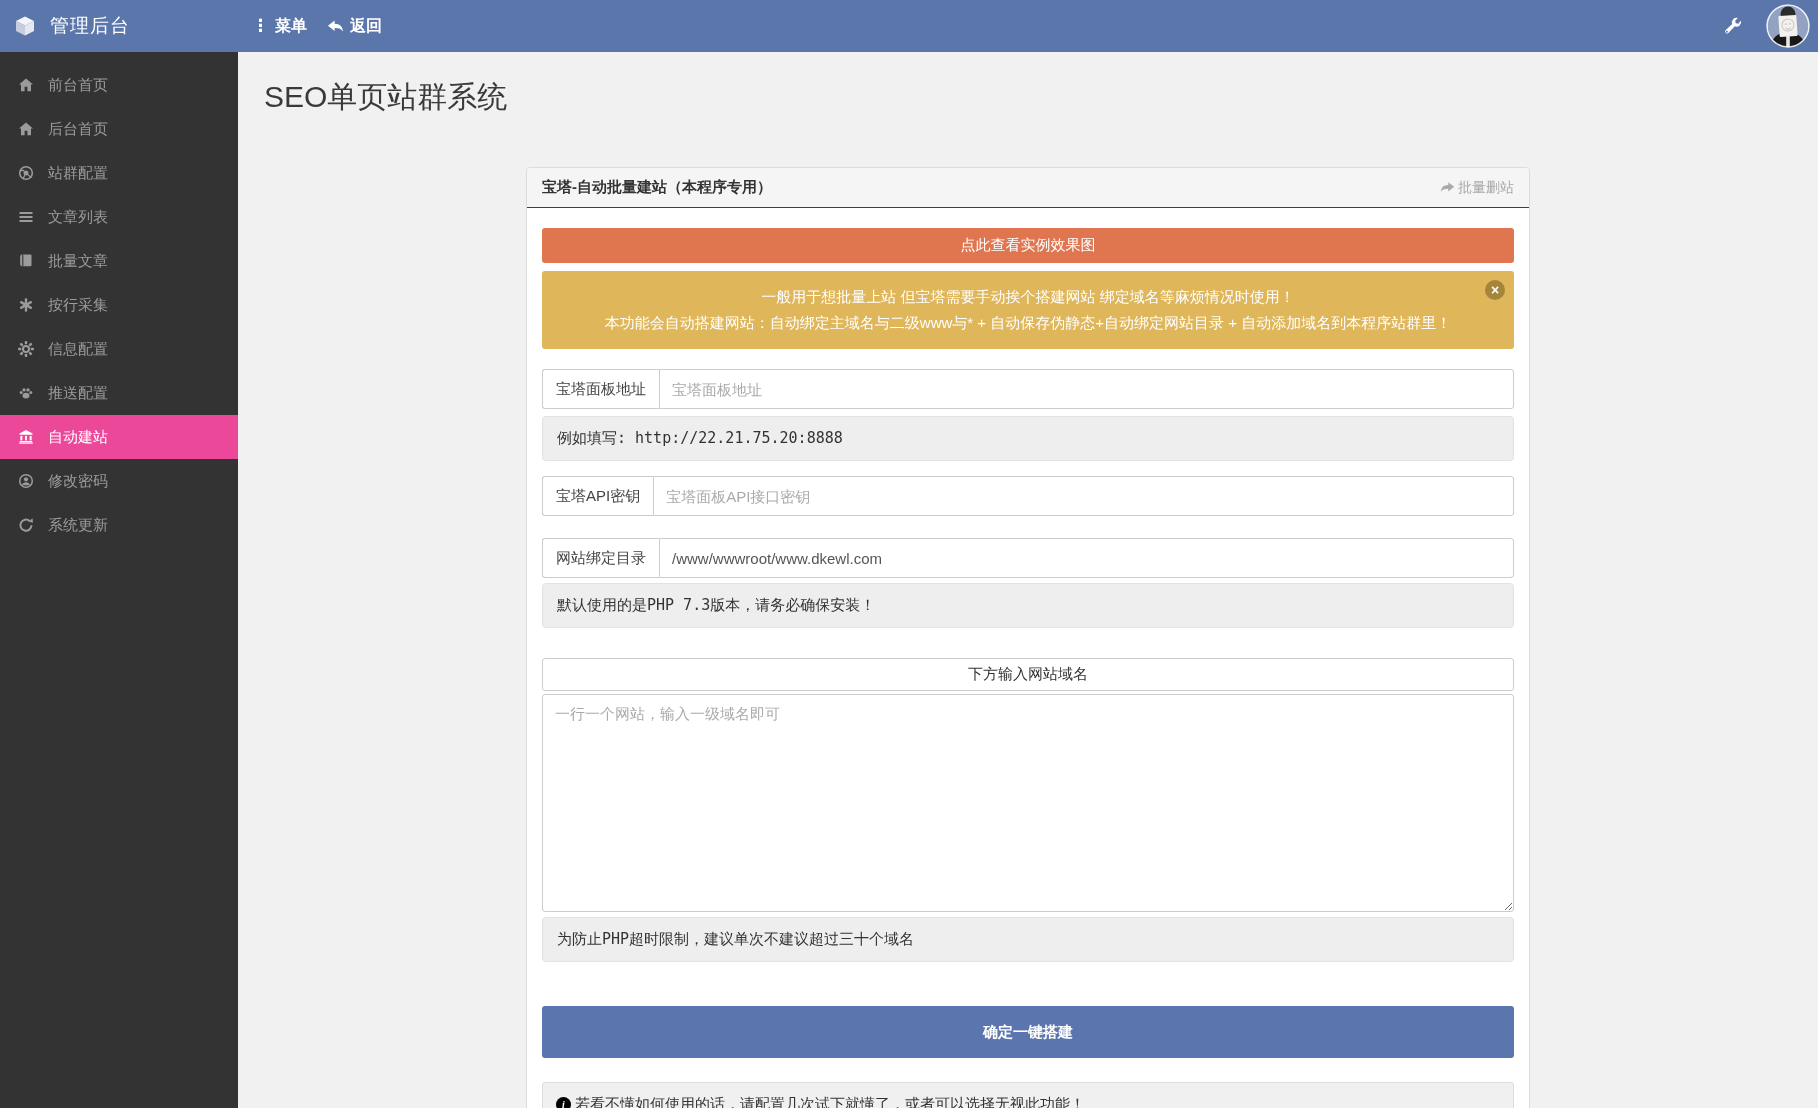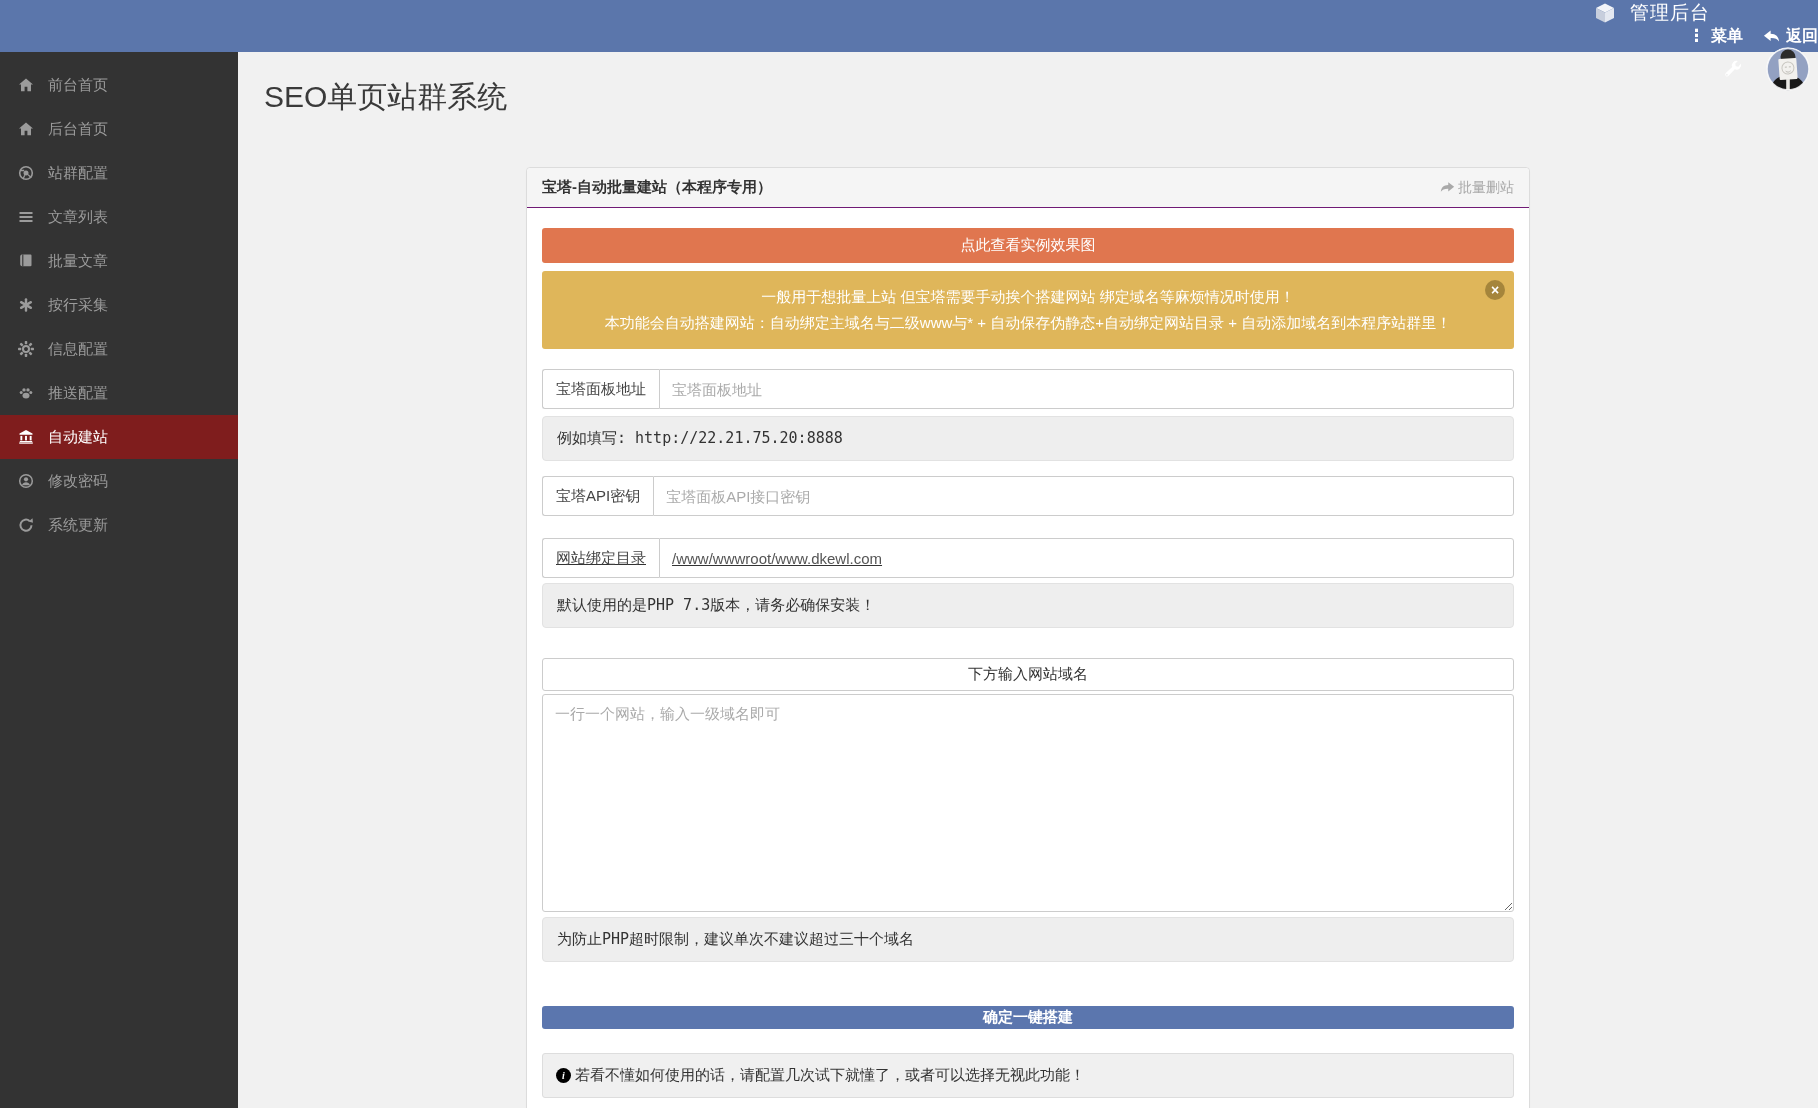--- a/index.html
+++ b/index.html
@@ -3,43 +3,43 @@
 <meta charset="utf-8">
 <style>
   * { margin:0; padding:0; box-sizing:border-box; }
   html,body { width:1818px; height:1108px; }
   body {
     font-family:"Liberation Sans","DejaVu Sans",sans-serif;
     background:#f1f1f1; color:#333; overflow:hidden; position:relative;
   }
   
   .topbar {
-    height:52px; background:#5b76ab; display:flex; align-items:flex-end;
-    color:#fff; position:relative; z-index:3;flex-direction:column;
+    height:52px; background:#5b76ab; display:flex; align-items:center;
+    color:#fff; position:relative; z-index:3;
   }
   .brand { width:238px; display:flex; align-items:center; gap:14px; padding-left:14px; flex:none; }
   .brand-title { font-size:19px; letter-spacing:1px; }
   .topnav { display:flex; align-items:center; gap:20px; padding-left:14px; }
   .topnav-item { display:flex; align-items:center; gap:6px; font-size:16px; font-weight:bold; color:#fff; cursor:pointer; text-decoration:none; }
   .dots-icon { font-size:17px; font-weight:bold; line-height:1; transform:translateY(-1px); }
   .top-right { margin-left:auto; display:flex; align-items:center; gap:24px; padding-right:8px; }
   .wrench-wrap { display:flex; cursor:pointer; }
   .avatar { width:44px; height:44px; border-radius:50%; overflow:hidden; cursor:pointer; display:block; }
   
   .sidebar {
     position:absolute; top:52px; left:0; bottom:0; width:238px;
     background:#333333; z-index:2;
   }
   .side-list { list-style:none; padding-top:11px; }
   .side-item {
     height:44px; display:flex; align-items:center; gap:13px;
     padding-left:17px; color:#9b9b9b; font-size:15px; cursor:pointer;
   }
   .side-item .icn { width:18px; display:flex; justify-content:center; align-items:center; }
-  .side-item.active { background:#7f1d1d; color:#ffffff; }
+  .side-item.active { background:#ec4899; color:#ffffff; }
   
   .main { margin-left:238px; height:1056px; }
   .page-title { font-size:30px; font-weight:400; color:#3a3a3a; padding:25px 0 0 26px; }
   .panel {
     width:1004px; margin:49px auto 0 auto; background:#fff;
     border:1px solid #dcdcdc; border-radius:4px; box-shadow:0 1px 1px rgba(0,0,0,.04);
   }
   .panel-heading {
     display:flex; align-items:center; justify-content:space-between;
     background:#f5f5f5; border-bottom:1px solid #701a75;
@@ -56,21 +56,21 @@
   .alert {
     position:relative; margin-top:8px; background:#dfb65a; border-radius:3px;
     color:#fff; text-align:center; padding:13px 50px; font-size:15px; line-height:26px;
   }
   .alert-close {
     position:absolute; top:9px; right:9px; width:20px; height:20px; border-radius:50%;
     background:rgba(96,74,22,.45); color:#fff; font-size:14px; font-weight:bold;
     display:flex; align-items:center; justify-content:center; cursor:pointer; line-height:1;
   }
   .input-group { display:flex; }
-  .mt20 { margin-top:20px; } .mt15 { margin-top:15px; } .mt22 { margin-top:22px;text-decoration:underline; }
+  .mt20 { margin-top:20px; } .mt15 { margin-top:15px; } .mt22 { margin-top:22px; }
   .addon {
     display:flex; align-items:center; padding:0 13px; background:#fff;
     border:1px solid #ccc; border-right:none; border-radius:3px 0 0 3px;
     font-size:15px; color:#444; white-space:nowrap;
   }
   .input-group input {
     flex:1; height:40px; border:1px solid #ccc; border-radius:0 3px 3px 0;
     padding:0 12px; font-size:15px; color:#555; outline:none;
     font-family:inherit; background:#fff;
   }
@@ -85,21 +85,21 @@
     margin-top:30px; border:1px solid #ccc; border-radius:3px; background:#fff;
     text-align:center; padding:6px; font-size:15px; color:#333;
   }
   .domains-area {
     display:block; width:100%; height:218px; margin-top:3px;
     border:1px solid #ccc; border-radius:3px; padding:10px 12px;
     font-size:15px; color:#555; font-family:inherit; outline:none;
   }
   .domains-area::placeholder { color:#aaa; }
   .btn-submit {
-    display:block; width:100%; height:23px; margin-top:44px;
+    display:block; width:100%; height:52px; margin-top:44px;
     background:#5b76ae; color:#fff; border:none; border-radius:3px;
     font-size:15px; font-weight:bold; cursor:pointer; font-family:inherit;
   }
   .footer-note {
     margin-top:24px; background:#f0f0f0; border:1px solid #dddddd; border-radius:3px;
     padding:12px 13px; font-size:15px; color:#333; display:flex; align-items:center;
   }
   .info-icon {
     flex:none; width:15px; height:15px; border-radius:50%; background:#000; color:#fff;
     display:inline-flex; align-items:center; justify-content:center;

